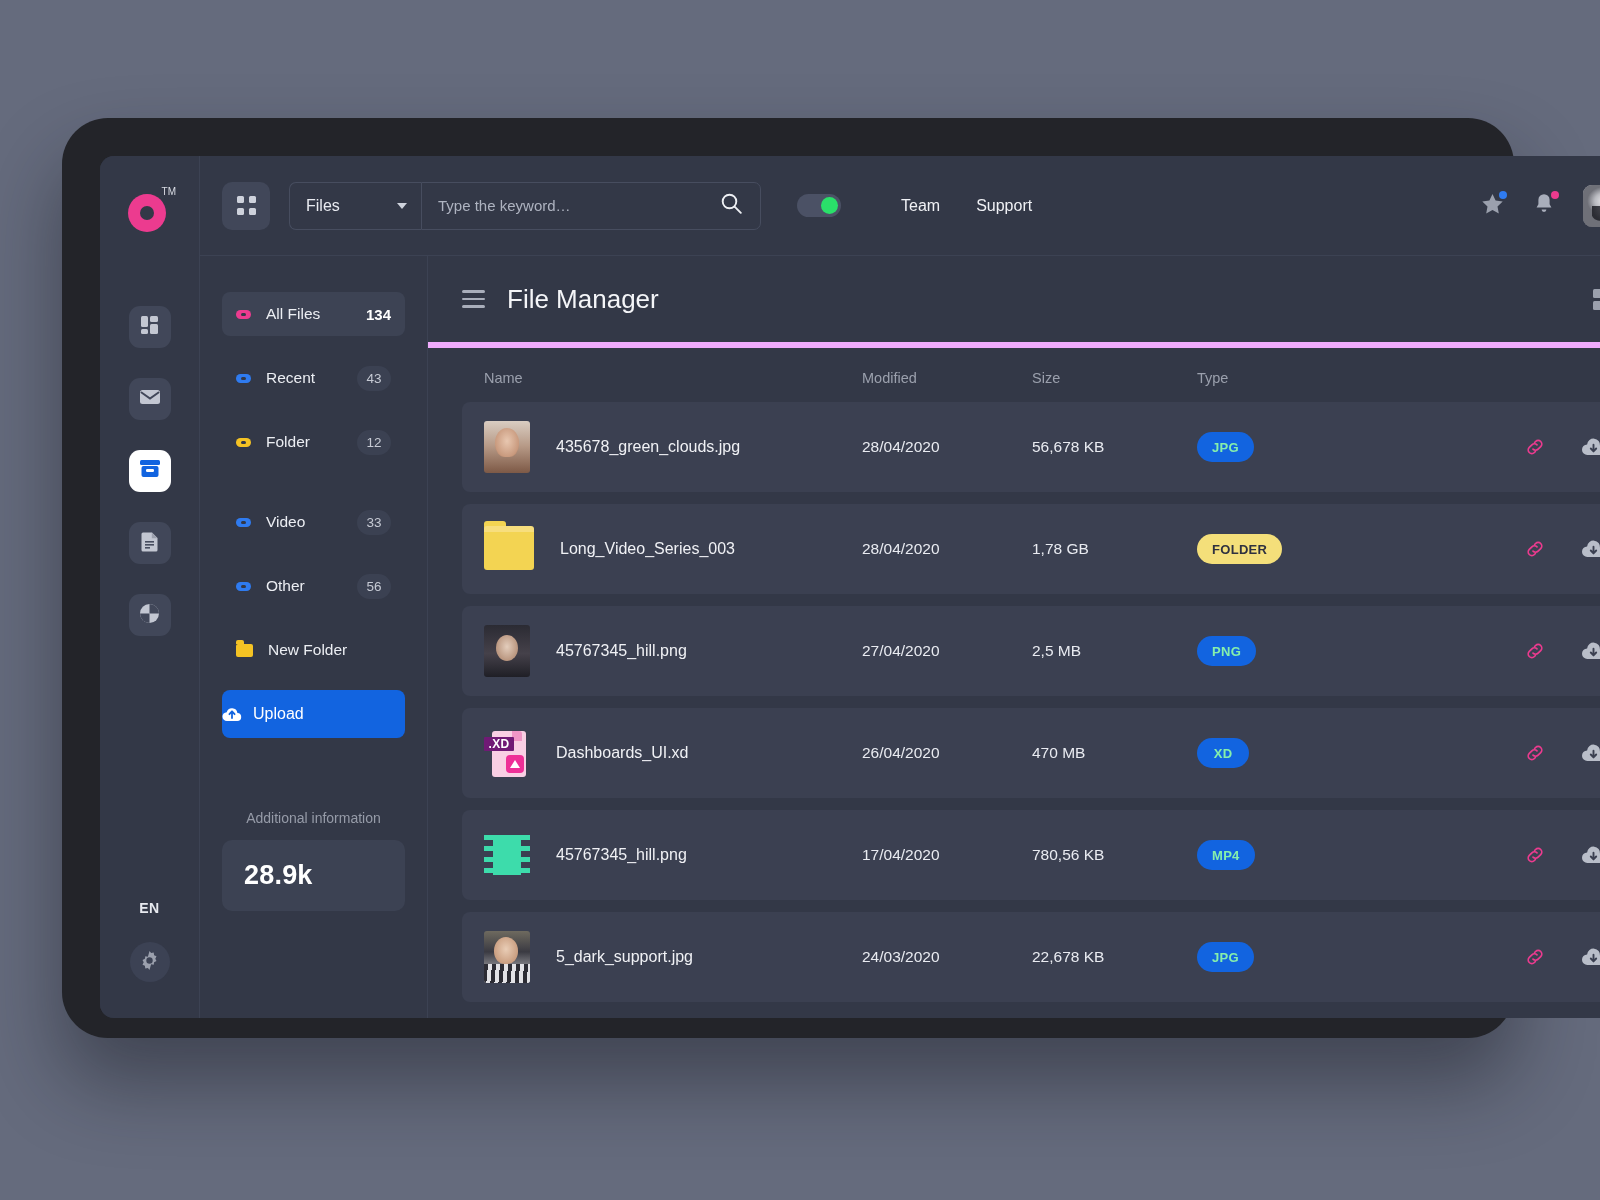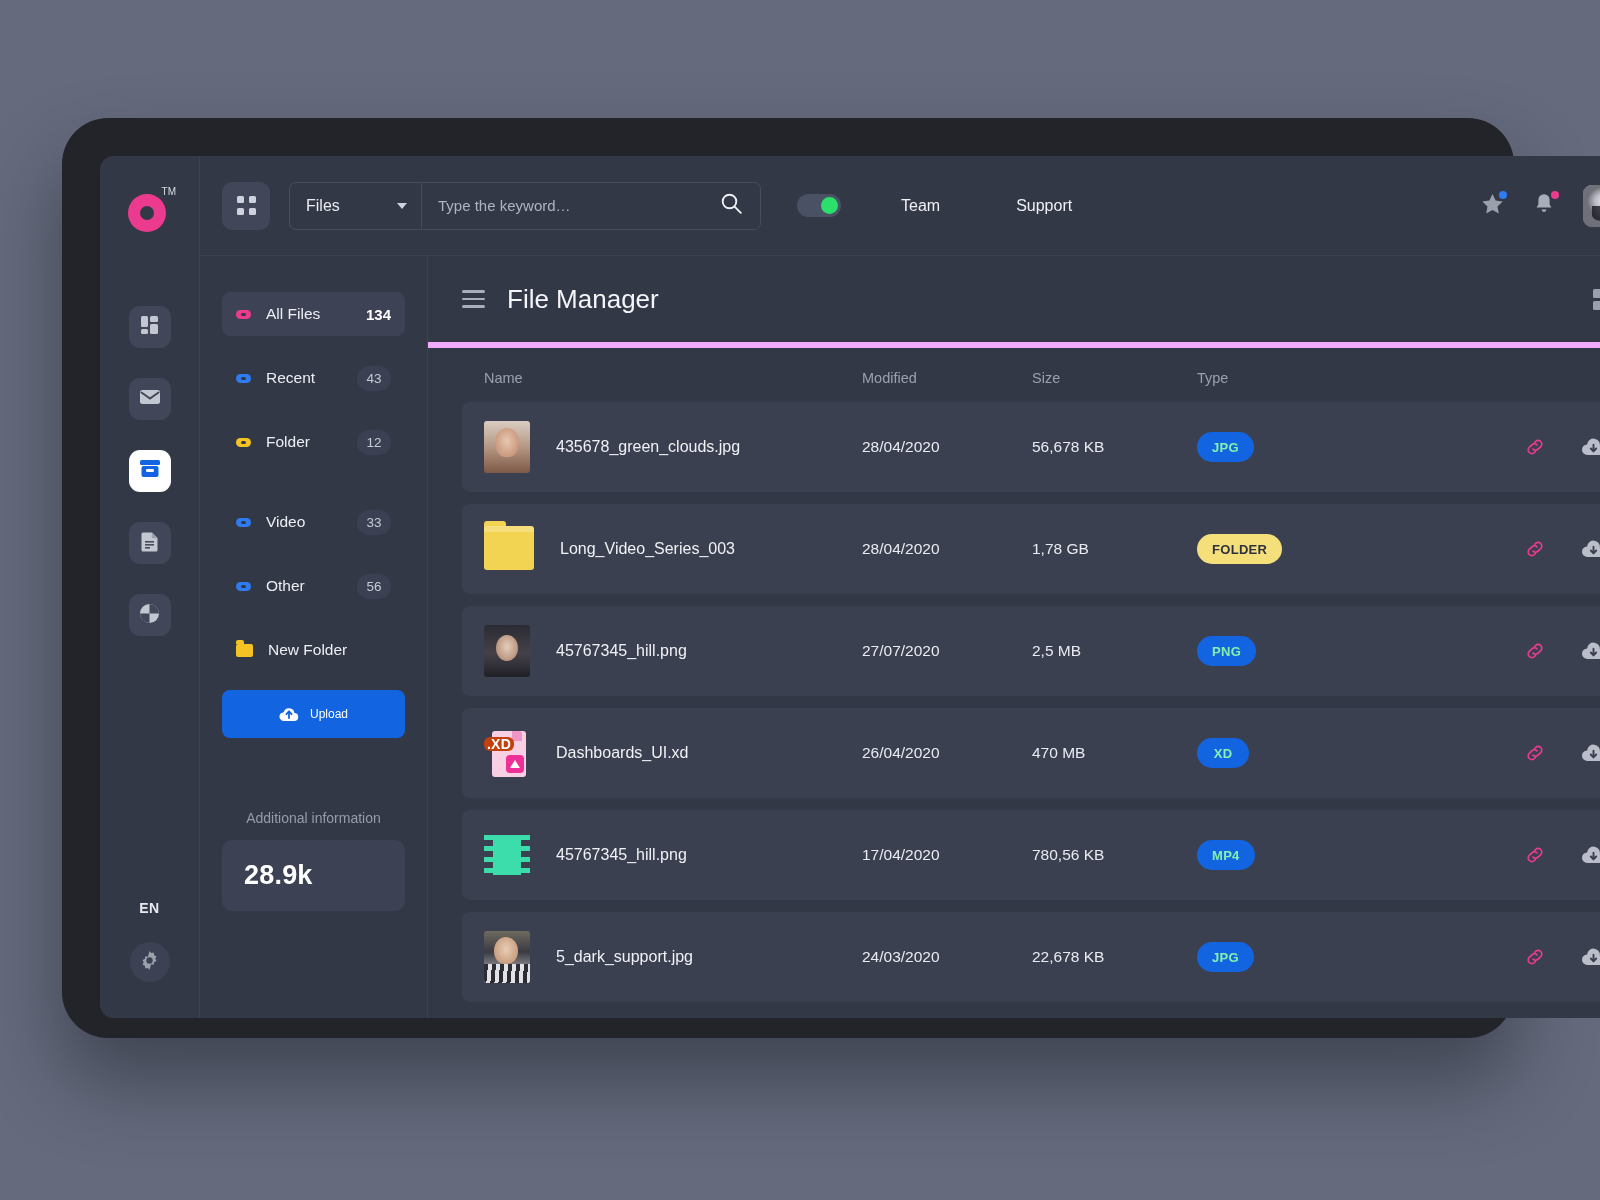--- a/index.html
+++ b/index.html
@@ -112,21 +112,21 @@
   }
   .search-box input::placeholder { color: #aeb3c0; }
 
   .toggle {
     margin-left: 36px; width: 44px; height: 23px; border-radius: 12px;
     background: #4b5165; display: flex; align-items: center;
     justify-content: flex-end; padding: 0 3px; flex-shrink: 0;
   }
   .toggle i { width: 17px; height: 17px; border-radius: 50%; background: #2ae06a; display: block; }
 
-  .navlinks { margin-left: 60px; display: flex; gap: 76px; flex-shrink: 0; }
+  .navlinks { margin-left: 60px; display: flex; gap: 36px; flex-shrink: 0; }
   .navlinks a { font-size: 16px; color: #f0f1f5; text-decoration: none; }
 
   .topright { margin-left: auto; display: flex; align-items: center; gap: 26px; }
   .badge-icon { position: relative; width: 26px; height: 26px; display: flex; align-items: center; justify-content: center; }
   .badge-icon .dot {
     position: absolute; top: -2px; right: -2px;
     width: 8px; height: 8px; border-radius: 50%;
   }
   .avatar {
     width: 42px; height: 42px; border-radius: 9px;
@@ -176,22 +176,22 @@
     width: 17px; height: 13px; background: #f5c324; border-radius: 2px; position: relative; flex-shrink: 0;
   }
   .folder-glyph::before {
     content:""; position: absolute; left: 0; top: -3.5px; width: 8px; height: 4px;
     background: #f5c324; border-radius: 2px 2px 0 0;
   }
   .nav-spacer { height: 16px; }
 
   .upload-btn {
     margin-top: 18px; height: 48px; border-radius: 8px; background: #1264e0;
-    display: flex; align-items: center; justify-content: center; gap: 11px;
-    color: #fff; font-size: 12px;
+    display: flex; align-items: center; gap: 11px;
+    color: #fff; font-size: 16px;
   }
   .cloud-up {
     width: 20px; height: 14px; position: relative;
   }
   .addl-title {
     margin-top: 72px; font-size: 14px; color: #969ba8; text-align: center;
   }
   .stat-card {
     margin-top: 14px; border-radius: 10px; background: #3c4253;
     padding: 20px 20px 20px 22px;
@@ -265,22 +265,22 @@
   .th-p3::before { content:""; position:absolute; left:0; bottom:0; width:100%; height:36%;
      background: repeating-linear-gradient(95deg,#2c2c34 0 4px,#e2e2e6 4px 8px); }
 
   .th-folder { width: 50px; height: 42px; background: #f3d452; border-radius: 3px; position: relative; }
   .th-folder::before { content:""; position:absolute; left:0; top:-7px; width:22px; height:9px; background:#f3d452; border-radius:3px 3px 0 0; }
   .th-folder::after { content:""; position:absolute; left:0; top:-2px; width:100%; height:6px; background:#f7de7d; border-radius:3px 3px 0 0; }
 
   .th-xd { width: 46px; height: 52px; position: relative; }
   .th-xd .sheet { position:absolute; left:8px; top:4px; width:34px; height:46px; background:#f9cfe4; border-radius:3px; }
   .th-xd .corner { position:absolute; right:8px; top:4px; width:10px; height:10px; background:#f096c6; border-radius:0 3px 0 0; }
-  .th-xd .lbl { position:absolute; left:0px; top:10px; width:30px; height:14px; background:#c2410c; border-radius:6px;
-     color:#fff; font-size:14px; font-weight:bold; display:flex; align-items:center; justify-content:center; letter-spacing:.3px;}
+  .th-xd .lbl { position:absolute; left:0px; top:10px; width:30px; height:14px; background:#701a75; border-radius:1px;
+     color:#fff; font-size:12px; font-weight:bold; display:flex; align-items:center; justify-content:center; letter-spacing:.3px;}
   .th-xd .mark { position:absolute; right:6px; bottom:6px; width:18px; height:18px; background:#ee2f97; border-radius:4px;
      display:flex; align-items:center; justify-content:center; }
   .th-xd .mark::after { content:""; width:0; height:0; border-left:5px solid transparent; border-right:5px solid transparent; border-bottom:8px solid #fff; }
 
   .th-film { width: 46px; height: 40px; background: #3ddcab; border-radius: 2px; position: relative; }
   .th-film::before, .th-film::after {
     content:""; position:absolute; top:0; width:9px; height:100%;
     background: repeating-linear-gradient(180deg, #3ddcab 0 5px, #3b4051 5px 11px);
   }
   .th-film::before { left:0; } .th-film::after { right:0; }
@@ -560,21 +560,21 @@
                     <i></i>
                     <i></i>
                   </span>
     </div>
   </div>
   <div class="row">
     <div class="c-name">
       <span class="thumb th-p2"></span>
       <span class="fname">45767345_hill.png</span>
     </div>
-    <div class="c-mod cell-txt">27/07/2020</div>
+    <div class="c-mod cell-txt">27/04/2020</div>
     <div class="c-size cell-txt">2,5 MB</div>
     <div class="c-type">
       <span class="tag ">PNG</span>
     </div>
     <div class="c-acts">
       <span class="ic-link"><svg width="20" height="20" viewBox="0 0 20 20">
                       <path d="M8 12.2a3.6 3.6 0 0 0 5.1 0l2.6-2.6a3.6 3.6 0 0 0-5.1-5.1l-1 1" stroke="#ec3b8f" stroke-width="1.7" fill="none" stroke-linecap="round"></path>
                       <path d="M12 7.8a3.6 3.6 0 0 0-5.1 0l-2.6 2.6a3.6 3.6 0 0 0 5.1 5.1l1-1" stroke="#ec3b8f" stroke-width="1.7" fill="none" stroke-linecap="round"></path>
                     </svg></span>
       <span class="ic-dl"><svg width="25" height="20" viewBox="0 0 25 20">

